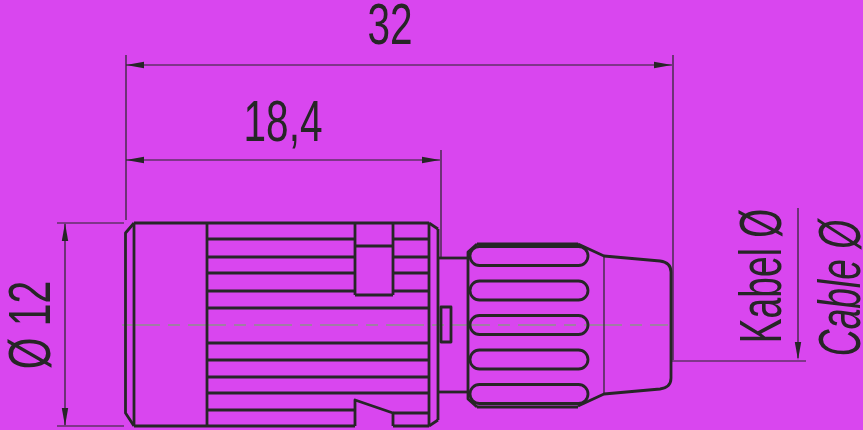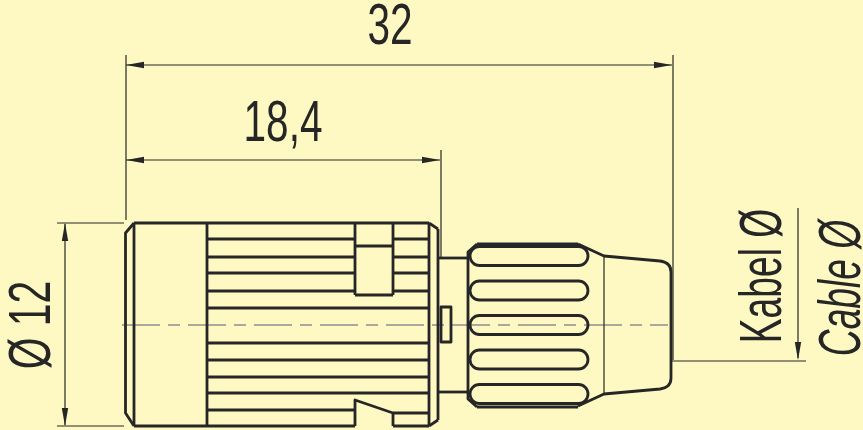--- a/index.html
+++ b/index.html
@@ -1,19 +1,19 @@
 <!DOCTYPE html>
 <html><head>
 <meta charset="utf-8">
 <style>
   html,body{margin:0;padding:0;background:#ffffff;}
   .stage{
     position:relative;
     width:863px;height:430px;
-    background:#fef9c3;
+    background:#d946ef;
     overflow:hidden;
     font-family:"Liberation Sans",sans-serif;
   }
   svg{display:block}
   
   .thick{fill:none;stroke-width:2.8;stroke-linejoin:round;stroke-linecap:butt;}
   .thin{fill:none;stroke-width:1.2;stroke-linecap:butt;}
   .crease{fill:none;stroke-width:1.2;}
   .center{fill:none;stroke-width:1.6;stroke-dasharray:38 8 12 8;}
   .dimtxt{font-size:58px;}

